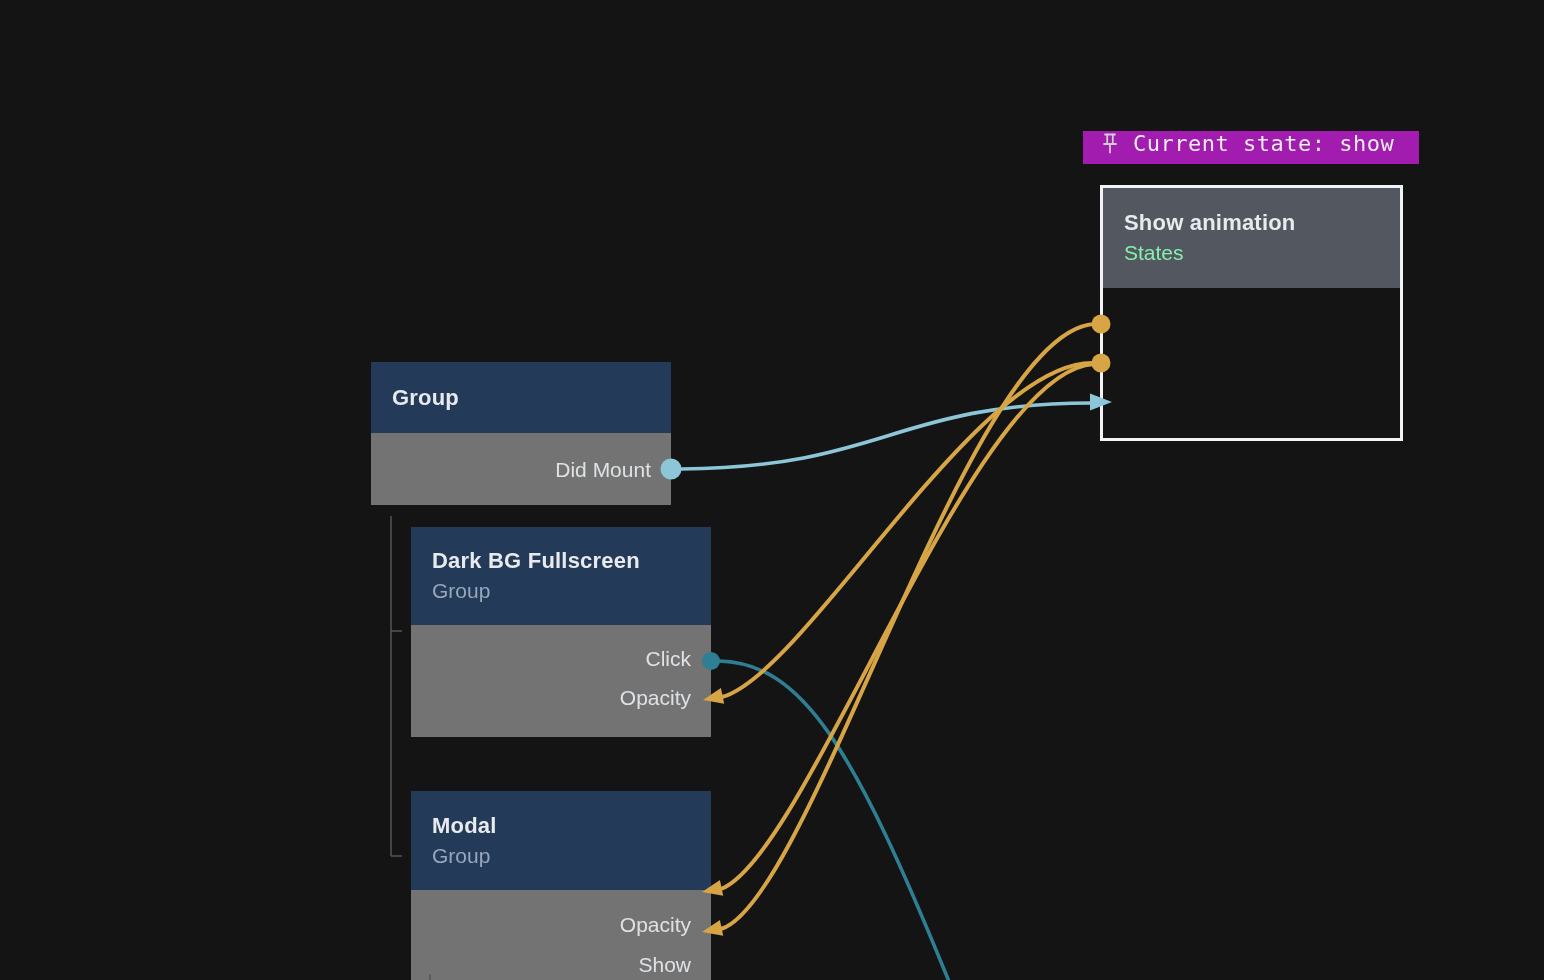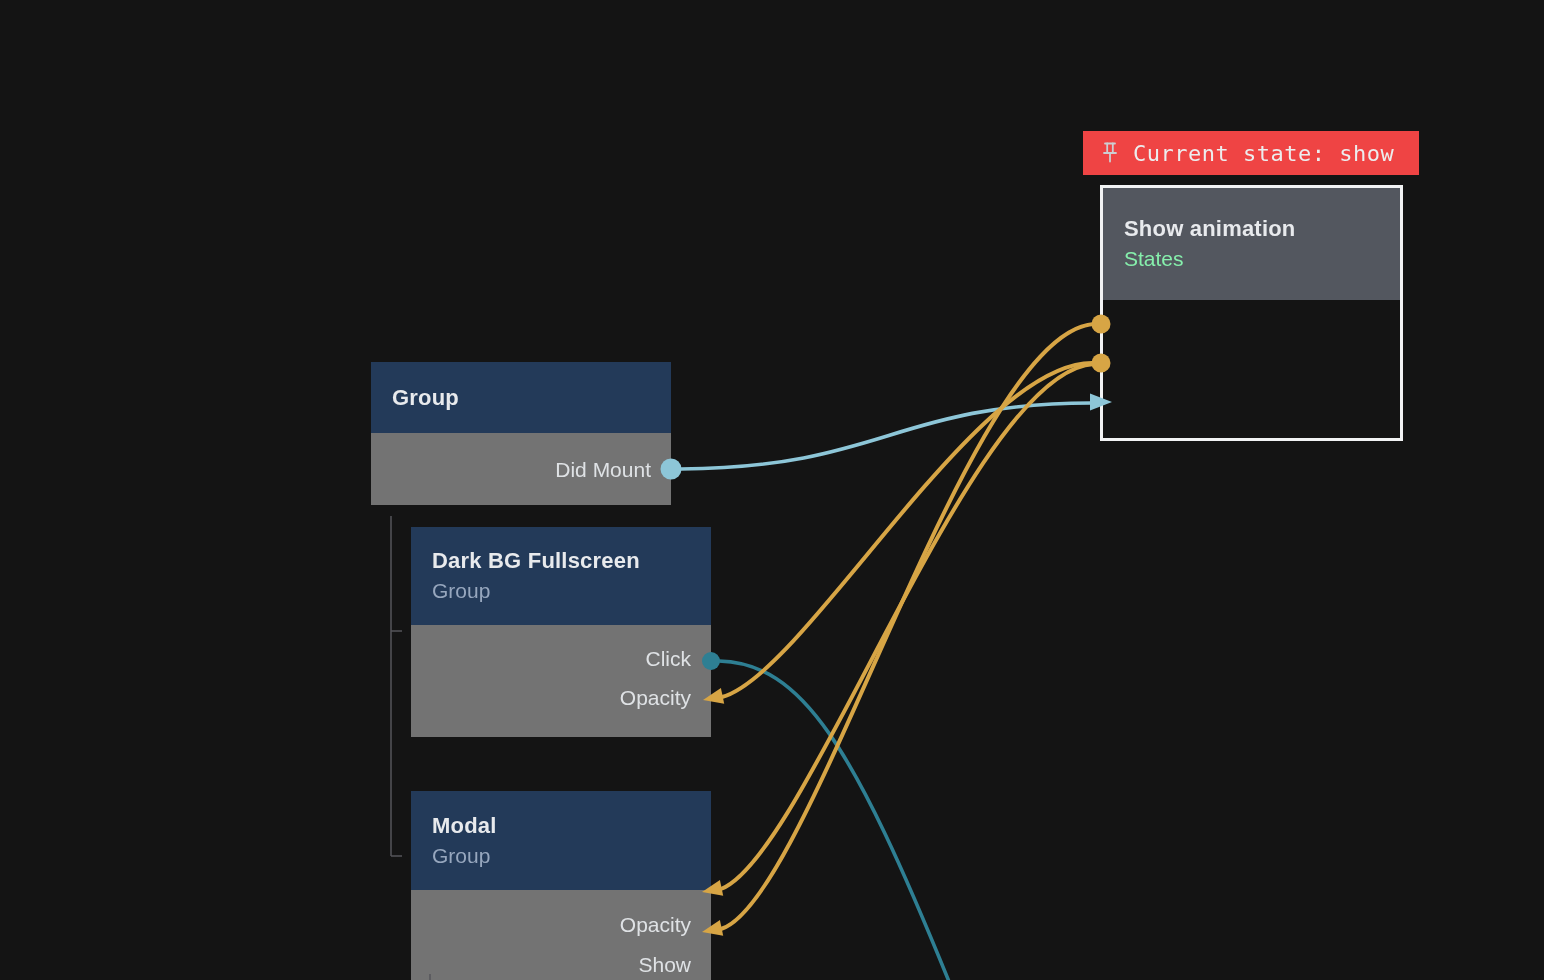--- a/index.html
+++ b/index.html
@@ -36,33 +36,33 @@
   #node-darkbg .port-opacity{top:59px;}
 
   #node-modal{left:411px;top:791px;width:300px;height:211px;}
   #node-modal .hd{height:99px;}
   #node-modal .bd{height:112px;}
   #node-modal .port-opacity{top:21px;}
   #node-modal .port-scale{top:61px;}
 
   
   #node-show{left:1100px;top:185px;width:303px;height:256px;border:3px solid #F2F3F4;}
-  #node-show .hd{height:112px;background:#53575F;}
+  #node-show .hd{height:100px;background:#53575F;}
   #node-show .bd{height:150px;background:#666B73;}
   #node-show .subtitle{color:#86efac;}
   #node-show .port{color:#CFD3D7;}
   #node-show .port-size{top:119px;}
   #node-show .port-opacity{top:159px;}
   #node-show .port-toshow{top:199px;}
   #node-show .port{position:absolute;}
 
   
   #state-badge{
-    position:absolute;left:1083px;top:131px;width:336px;height:44px;z-index:3;
-    background:#ef4444;display:flex;align-items:center;gap:13px;
+    position:absolute;left:1083px;top:131px;width:336px;height:33px;z-index:3;
+    background:#a21caf;display:flex;gap:13px;
     padding-left:17px;box-sizing:border-box;
     font-family:"DejaVu Sans Mono", monospace;font-size:22px;color:#ECEDEE;
     letter-spacing:.5px;
   }
   #state-badge svg{flex:0 0 auto;display:block;}
 
   
   #wires{position:absolute;left:0;top:0;z-index:2;pointer-events:none;}
 </style>
 </head>

